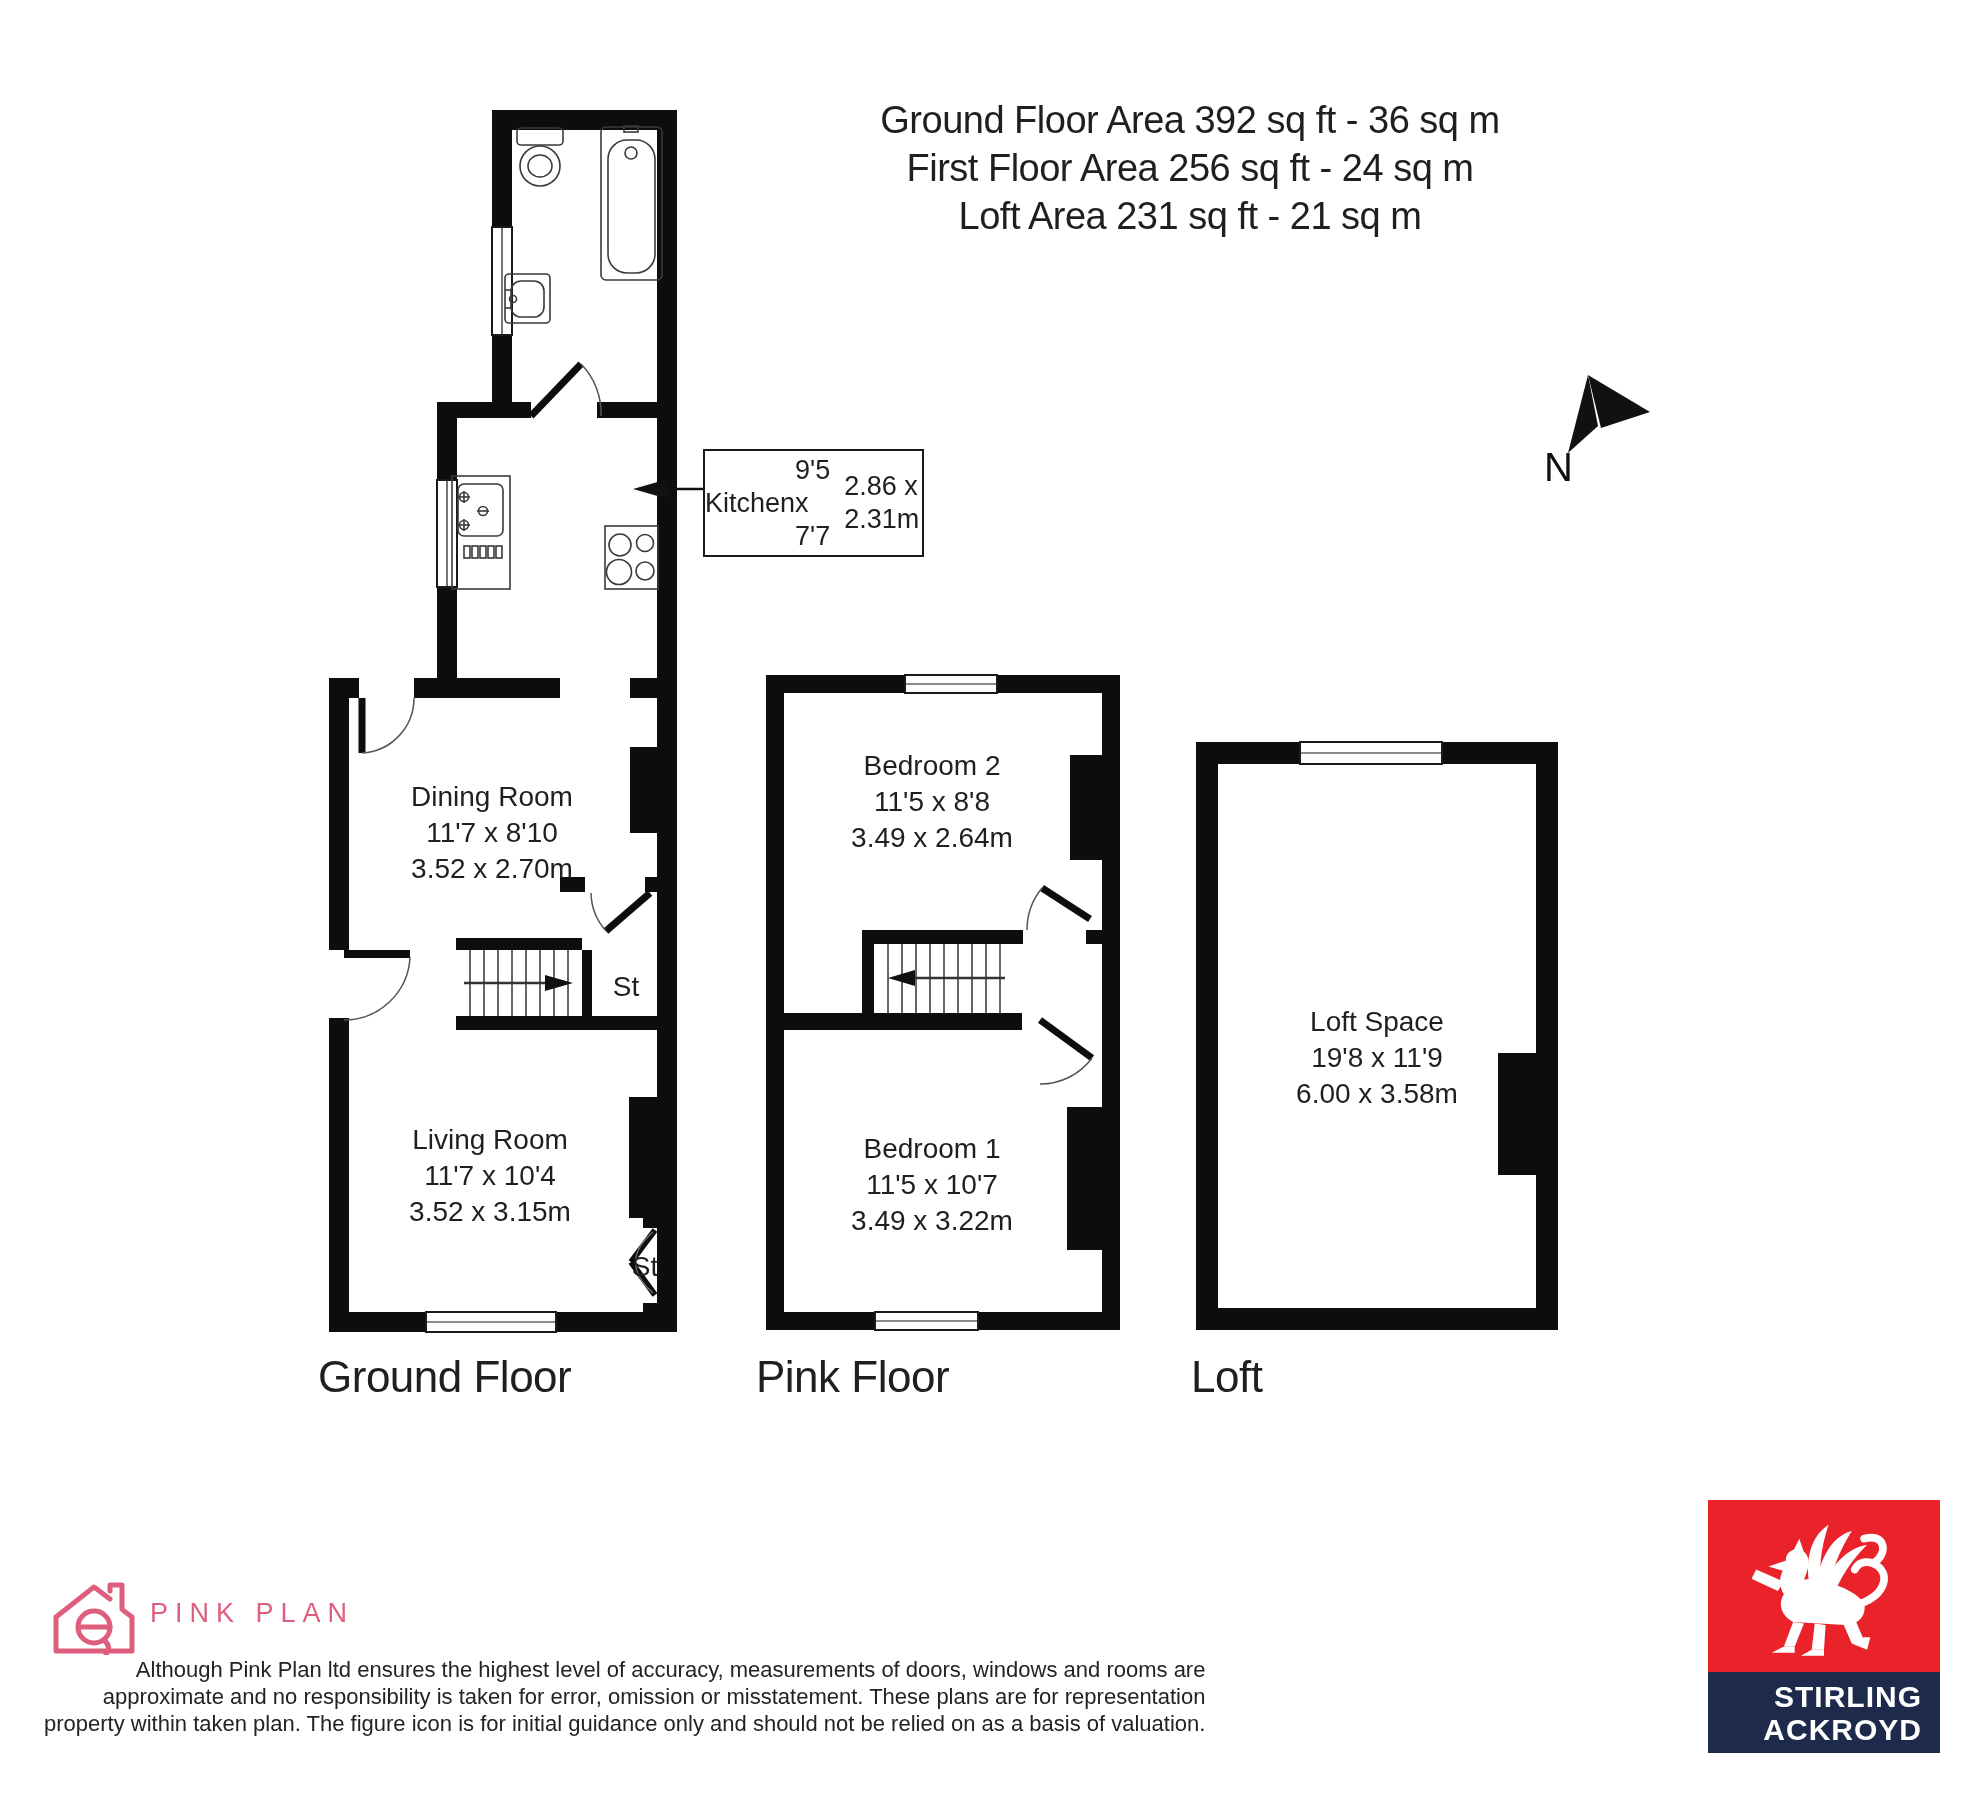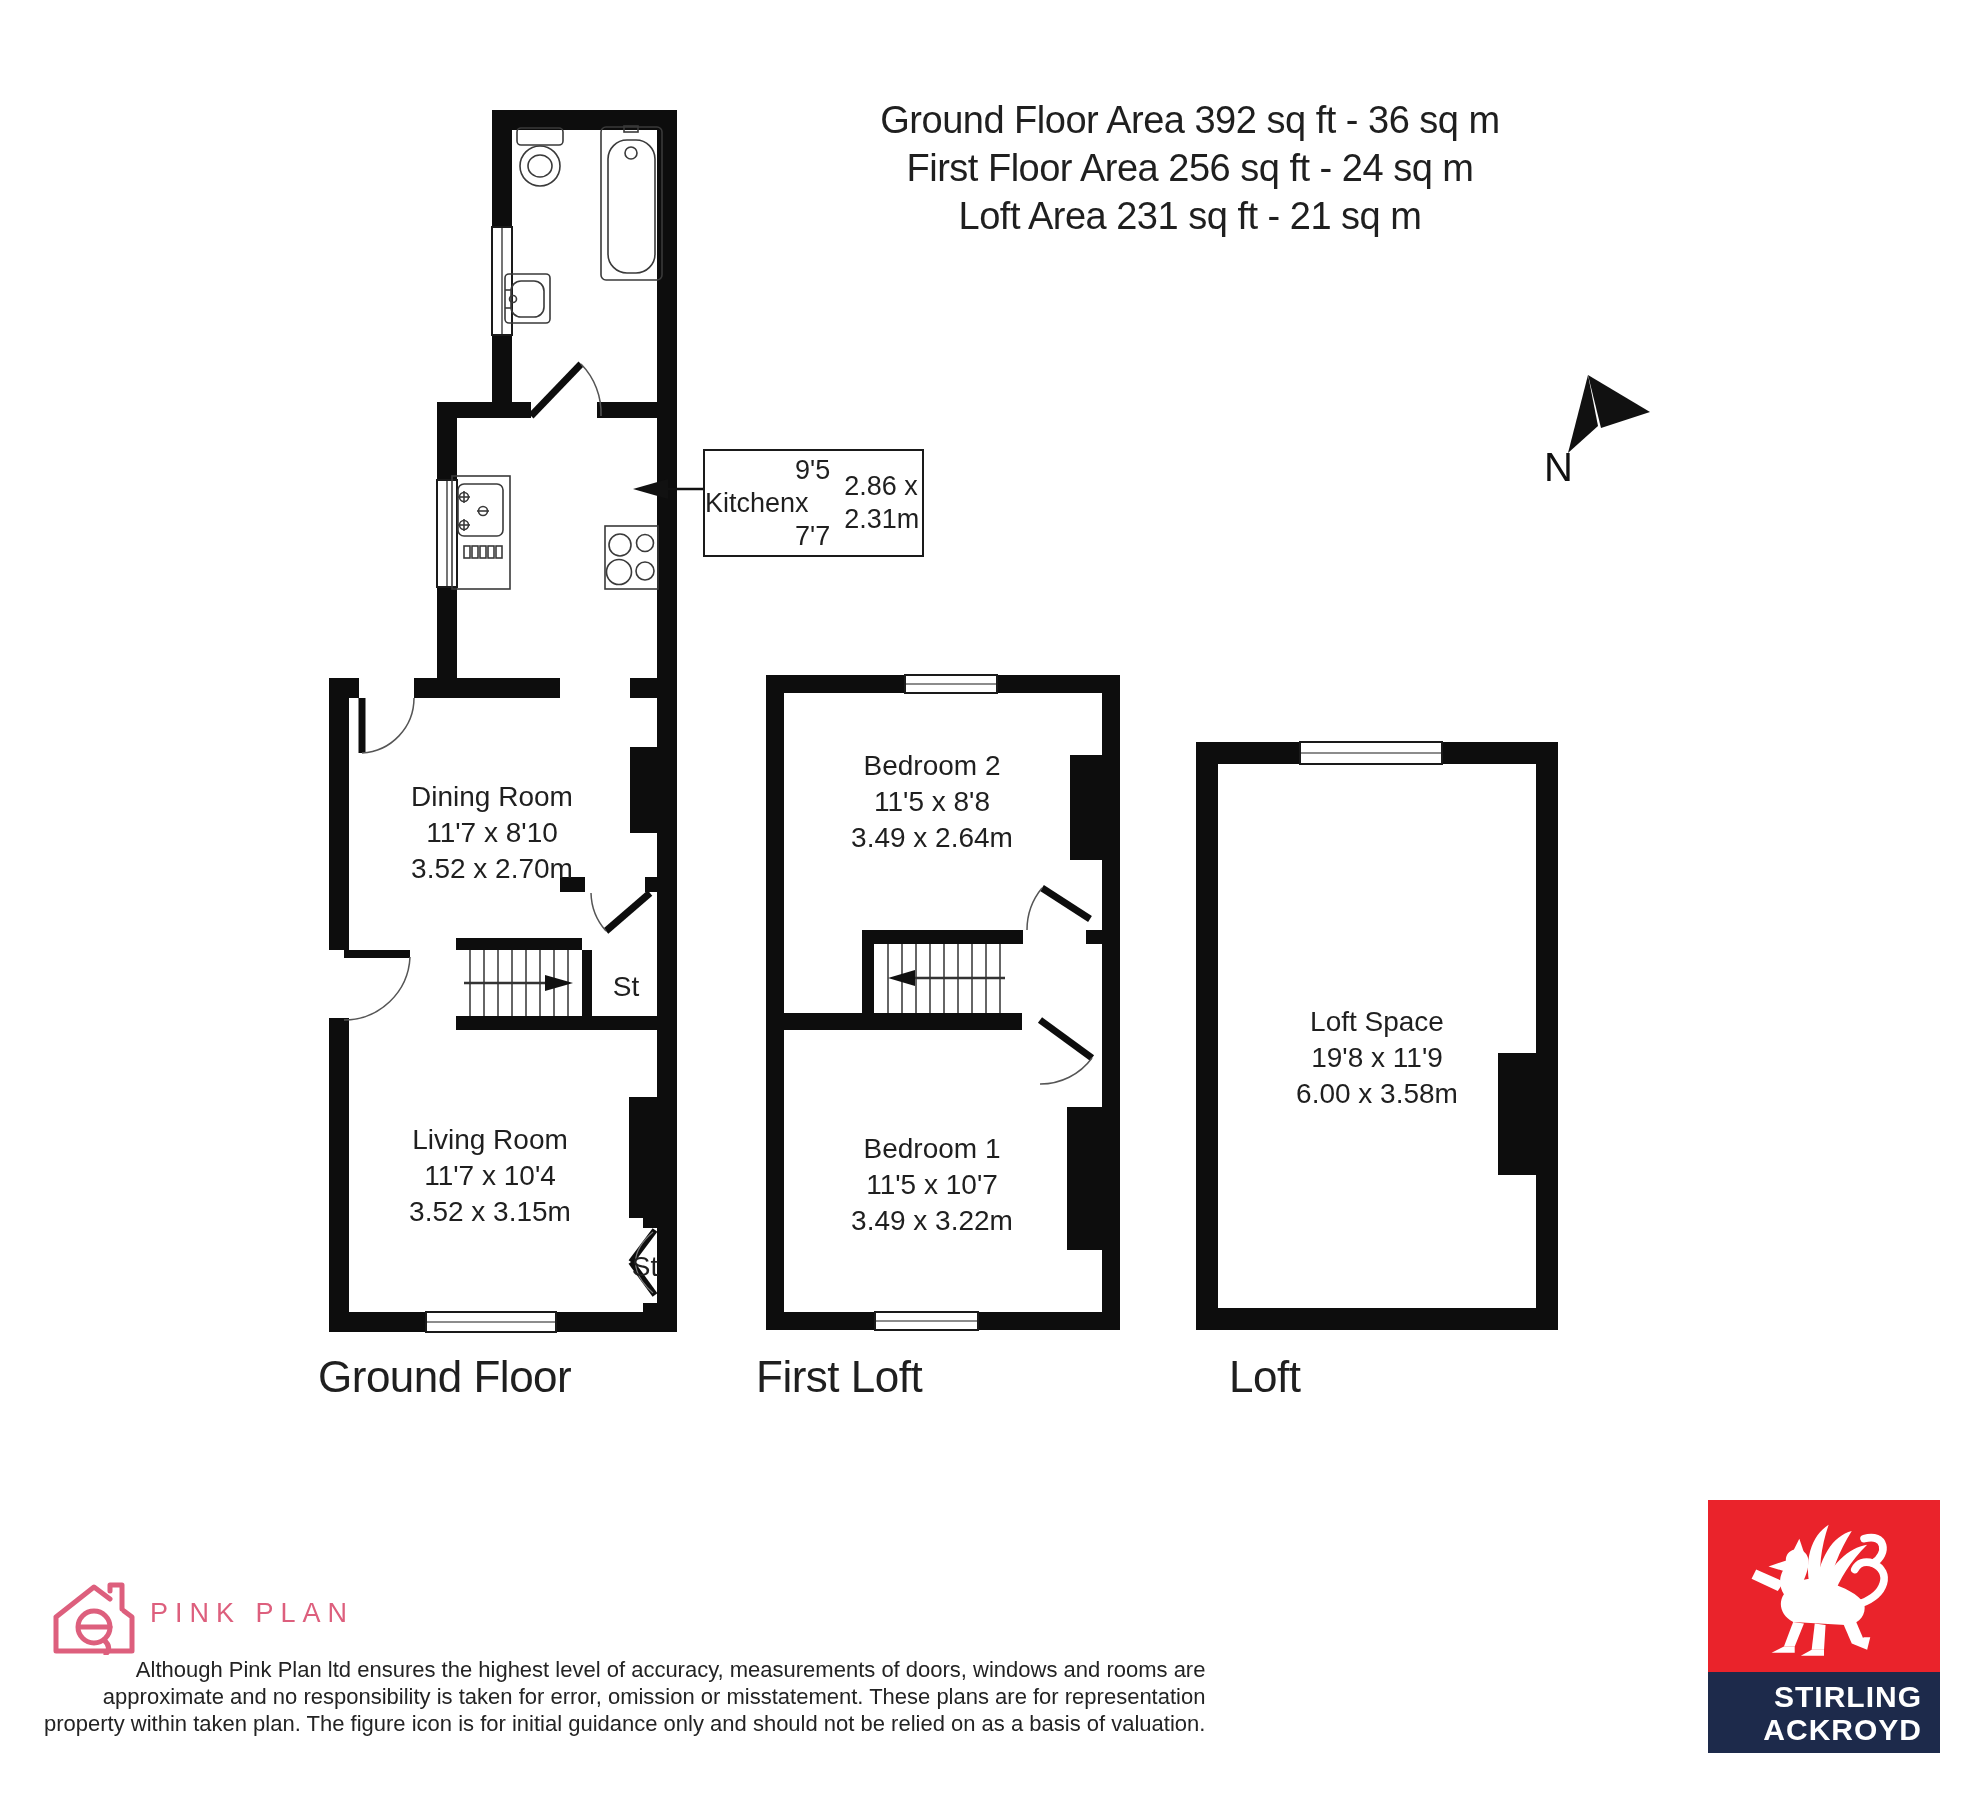--- a/index.html
+++ b/index.html
@@ -4,21 +4,21 @@
 <style>
   html,body{margin:0;padding:0;background:#fff;}
   .canvas{position:relative;width:1985px;height:1800px;background:#ffffff;
           font-family:"Liberation Sans", sans-serif;color:#1f1f1f;overflow:hidden;}
   .plan-svg{position:absolute;left:0;top:0;}
   .title-block{position:absolute;left:700px;top:96px;width:980px;text-align:center;
                font-size:38px;line-height:48px;color:#1f1f1f;letter-spacing:-0.5px;}
   .room-caption{position:absolute;font-size:44px;color:#1f1f1f;letter-spacing:-0.5px;}
   .cap-ground{left:318px;top:1352px;}
   .cap-first{left:756px;top:1352px;}
-  .cap-loft{left:1191px;top:1352px;margin-left:38px;}
+  .cap-loft{left:1191px;top:1352px;}
   .callout{position:absolute;left:703px;top:449px;width:217px;height:104px;
            border:2px solid #1a1a1a;background:#fff;display:flex;flex-direction:row;
            justify-content:center;align-items:center;font-size:27px;line-height:33px;}
   .svg-label{font-family:"Liberation Sans", sans-serif;font-size:28px;fill:#1f1f1f;}
   .svg-label-n{font-family:"Liberation Sans", sans-serif;font-size:40px;fill:#111;}
   .footer-brand{position:absolute;left:150px;top:1598px;font-size:27px;letter-spacing:7px;
                 color:#dd5f7d;font-weight:400;}
   .pink-logo{position:absolute;left:44px;top:1579px;}
   .disclaimer{position:absolute;left:44px;top:1656px;font-size:22px;line-height:27px;color:#232323;text-align:right;}
   .agent-logo{position:absolute;left:1708px;top:1500px;width:232px;height:195px;}
@@ -252,21 +252,21 @@
     </g>
   </svg>
 
   <div class="callout">
     <div>Kitchen</div>
     <div>9'5 x 7'7</div>
     <div>2.86 x 2.31m</div>
   </div>
 
   <div class="room-caption cap-ground">Ground Floor</div>
-  <div class="room-caption cap-first">First Loft</div>
+  <div class="room-caption cap-first">Pink Floor</div>
   <div class="room-caption cap-loft">Loft</div>
 
   <svg class="pink-logo" width="100" height="76" viewBox="0 0 100 76">
     <g fill="none" stroke="#dd5f7d" stroke-width="5" stroke-linejoin="round" stroke-linecap="round">
       <path d="M 12 38 L 50 8 L 66 20 M 12 38 L 12 72 L 88 72 L 88 38 L 80 32"></path>
       <path d="M 66 12 L 66 6 L 78 6 L 78 30"></path>
       <circle cx="50" cy="48" r="16"></circle>
       <path d="M 35 48 L 66 48"></path>
       <path d="M 60 61 Q 68 68 62 75"></path>
     </g>

